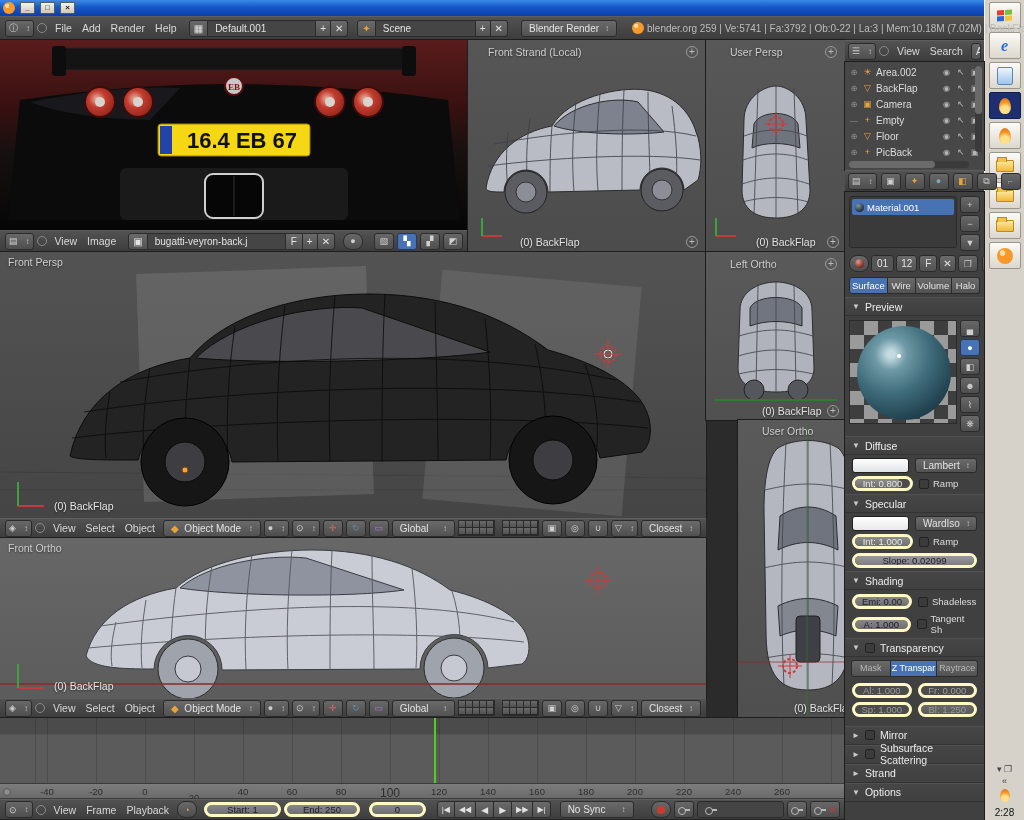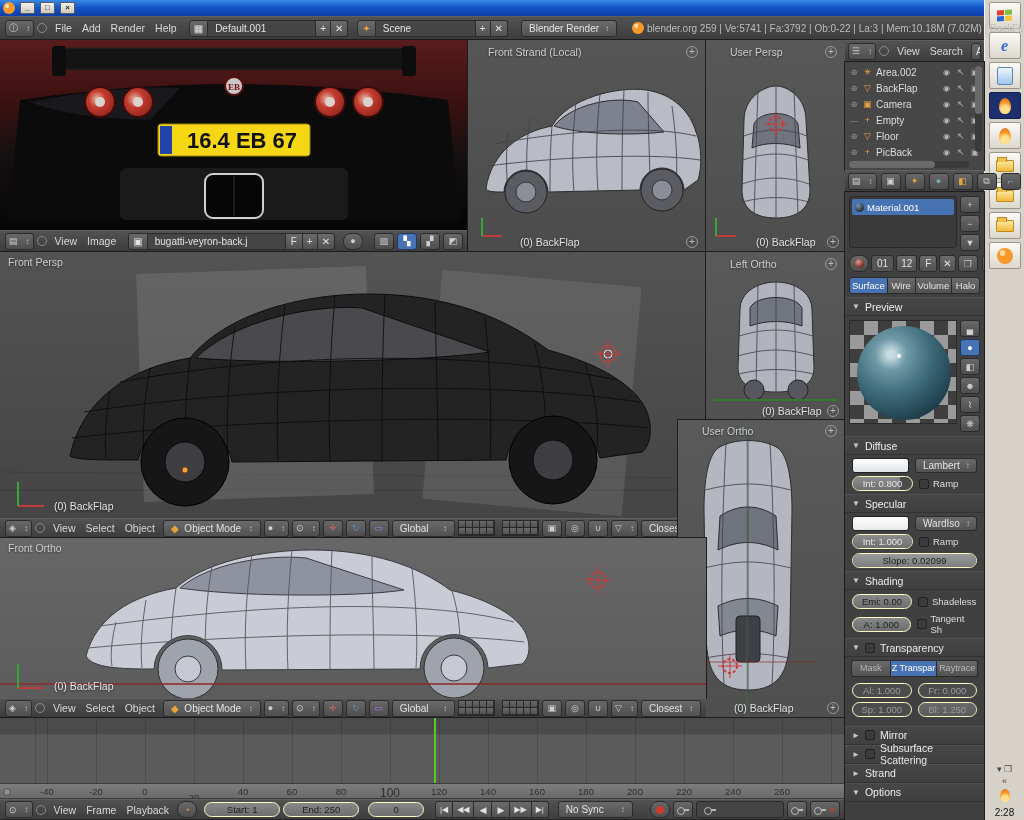--- a/index.html
+++ b/index.html
@@ -51,21 +51,21 @@
   .grp .btn:last-child{border-radius:0 3px 3px 0;}
   .area{position:absolute;outline:1px solid #1d1d1d;}
   .vlabel{position:absolute;font-size:10.5px;color:#cfcfcf;text-shadow:0 1px 2px rgba(0,0,0,.5);}
   .oplus{position:absolute;width:12px;height:12px;border:1px solid #9a9a9a;border-radius:50%;
     color:#bdbdbd;font-size:10px;line-height:10px;text-align:center;}
   .layergrid{display:grid;grid-template-columns:repeat(5,7px);grid-template-rows:7px 7px;gap:0;
     border:1px solid #2a2a2a;background:#3c3c3c;}
   .layergrid i{border:1px solid #2a2a2a;margin:-1px 0 0 -1px;background:linear-gradient(#6a6a6a,#515151);}
 
   
-  .pill{height:15px;border-radius:8px;border:1px solid #fef9c3;background:#4c4c4c;color:#e6e6e6;
+  .pill{height:15px;border-radius:8px;border:3px solid #fef9c3;background:#4c4c4c;color:#e6e6e6;
     font-size:9.5px;display:flex;align-items:center;justify-content:center;position:relative;overflow:hidden;}
   .pill .fill{position:absolute;left:0;top:0;bottom:0;background:linear-gradient(#8d8d8d,#6f6f6f);}
   .pill span{position:relative;z-index:1;}
   .pill.num{background:linear-gradient(#888,#6e6e6e);color:#1d1d1d;}
   .pill.gray{color:#9b9b9b;}
   .check{width:10px;height:10px;border:1px solid #222;border-radius:2px;background:#3b3b3b;flex:none;}
   .ptitle{display:flex;align-items:center;gap:5px;height:19px;padding:0 7px;font-size:10.5px;color:#ececec;
     border-top:1px solid #515151;border-bottom:1px solid #333;
     background:linear-gradient(180deg,#464646,#404040);}
   .tri{font-size:8px;color:#cacaca;}
@@ -392,21 +392,21 @@
       <circle cx="48" cy="138" r="10" fill="#55575d" stroke="#222"></circle>
         <circle cx="92" cy="138" r="10" fill="#55575d" stroke="#222"></circle>
       <line x1="8" y1="148" x2="131" y2="148" stroke="#2e7d2e" stroke-width="2"></line>
     </svg>
     <span class="vlabel" style="left:24px;top:6px">Left Ortho</span>
     <span class="oplus" style="right:8px;top:6px">+</span>
     <span class="vlabel" style="left:56px;bottom:3px;color:#e2e2e2">(0) BackFlap</span>
     <span class="oplus" style="right:6px;bottom:3px">+</span>
   </div>
 
-  <div class="area" style="left:678px;top:420px;width:167px;height:298px;background:linear-gradient(#5a5a5a,#4f4f4f)">
+  <div class="area" style="left:738px;top:420px;width:167px;height:298px;background:linear-gradient(#5a5a5a,#4f4f4f)">
     <svg width="139" height="298" viewBox="0 0 139 298">
       <g stroke="#2d2d30" fill="#b4b7bf">
         <path d="M40 28 C56 18 84 18 100 28 C110 36 114 60 114 90 L112 210 C112 248 104 270 70 270 C36 270 28 248 28 210 L26 90 C26 60 30 36 40 28 Z"></path>
         <path d="M42 96 C60 84 80 84 98 96 L100 130 C80 120 60 120 40 130 Z" fill="#70747e"></path>
         <path d="M40 186 C60 176 80 176 100 186 L98 216 C80 208 60 208 42 216 Z" fill="#83878f"></path>
       </g>
       <g stroke="#43454c" fill="none" opacity=".85">
         <path d="M70 18 L70 270"></path>
           <path d="M48 22 C44 100 42 190 46 266"></path>
           <path d="M92 22 C96 100 98 190 94 266"></path>

